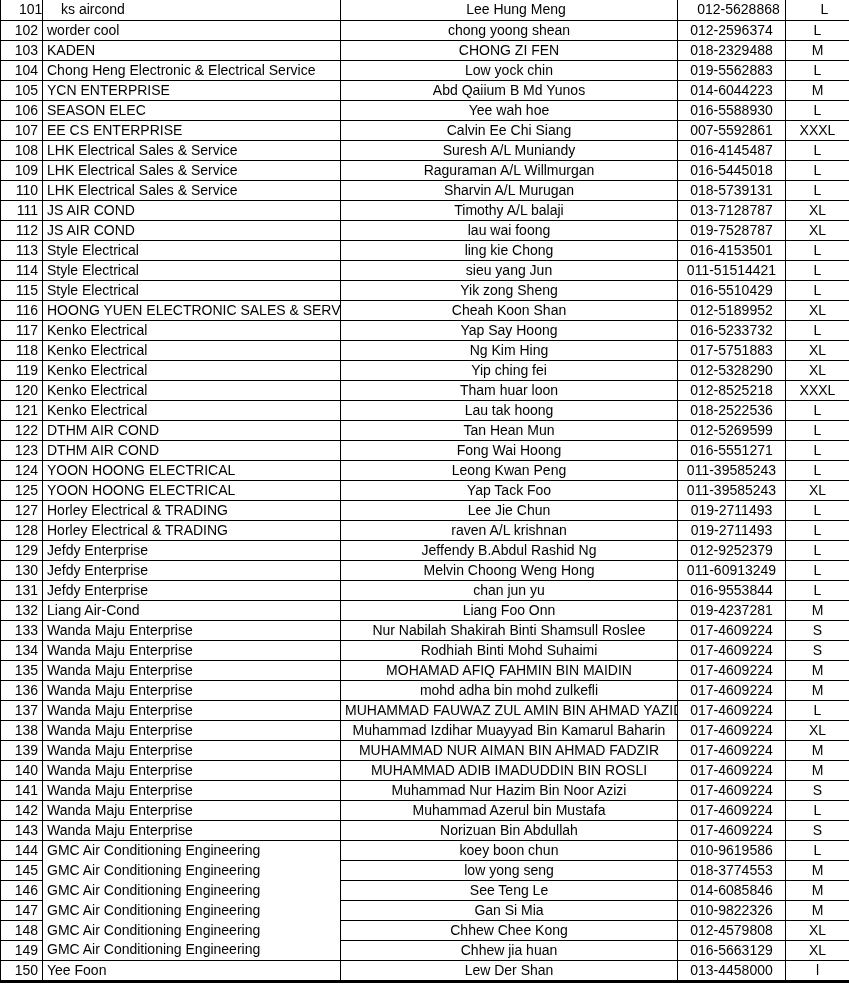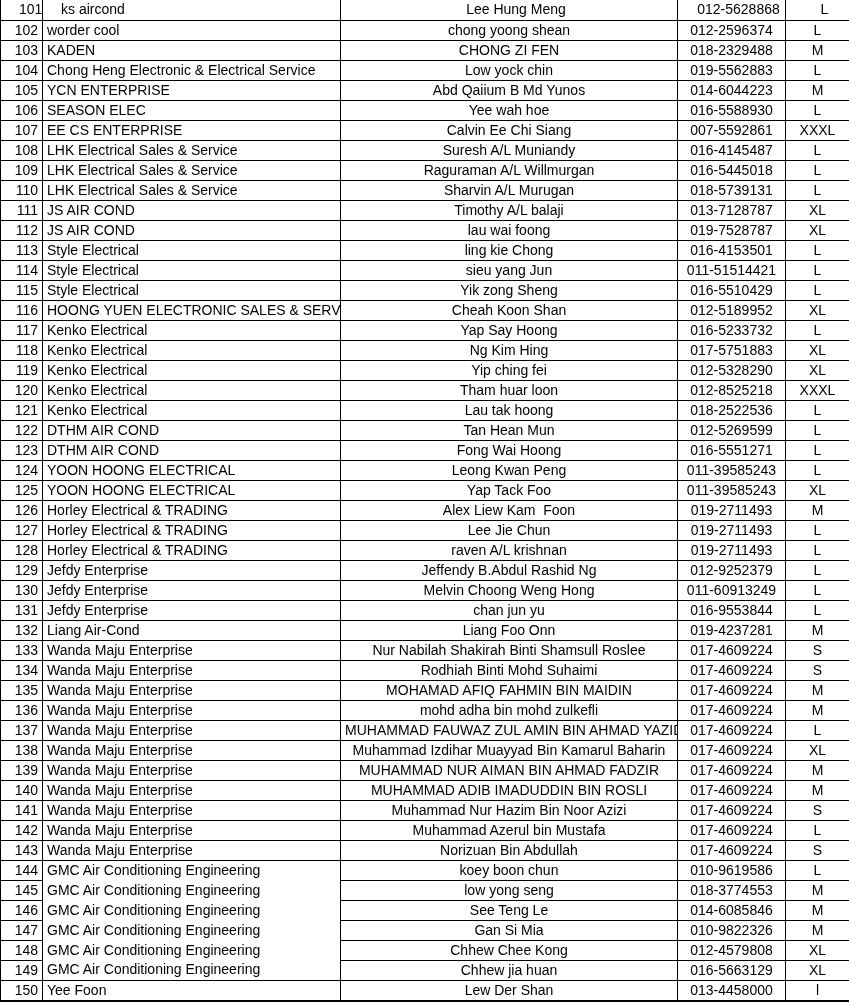--- a/index.html
+++ b/index.html
@@ -223,27 +223,20 @@
     <td class="cell-size">L</td>
   </tr>
       <tr>
     <td class="cell-no">125</td>
     <td class="cell-company">YOON HOONG ELECTRICAL</td>
     <td class="cell-name">Yap Tack Foo</td>
     <td class="cell-phone">011-39585243</td>
     <td class="cell-size">XL</td>
   </tr>
       <tr>
-    <td class="cell-no">126</td>
-    <td class="cell-company">Horley Electrical &amp; TRADING</td>
-    <td class="cell-name">Alex Liew Kam  Foon</td>
-    <td class="cell-phone">019-2711493</td>
-    <td class="cell-size">M</td>
-  </tr>
-      <tr>
     <td class="cell-no">127</td>
     <td class="cell-company">Horley Electrical &amp; TRADING</td>
     <td class="cell-name">Lee Jie Chun</td>
     <td class="cell-phone">019-2711493</td>
     <td class="cell-size">L</td>
   </tr>
       <tr>
     <td class="cell-no">128</td>
     <td class="cell-company">Horley Electrical &amp; TRADING</td>
     <td class="cell-name">raven A/L krishnan</td>

